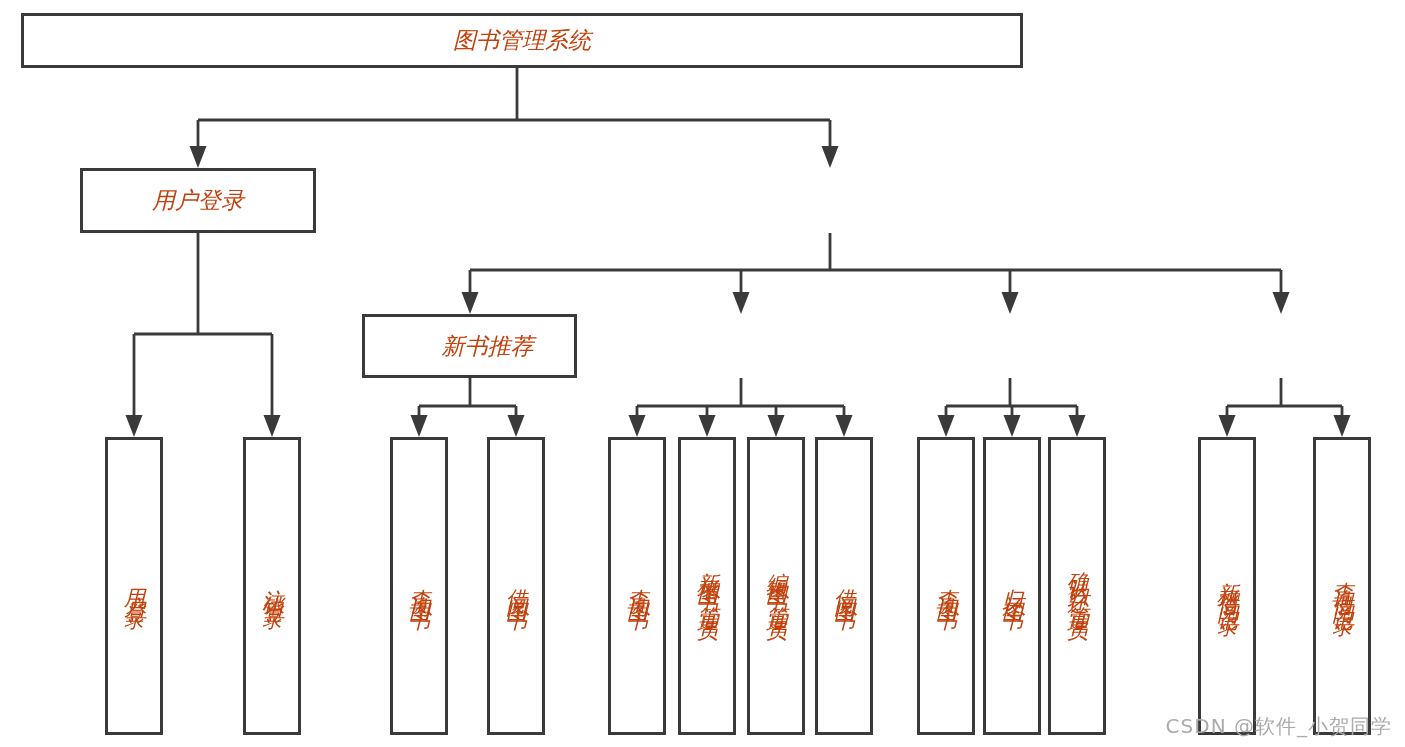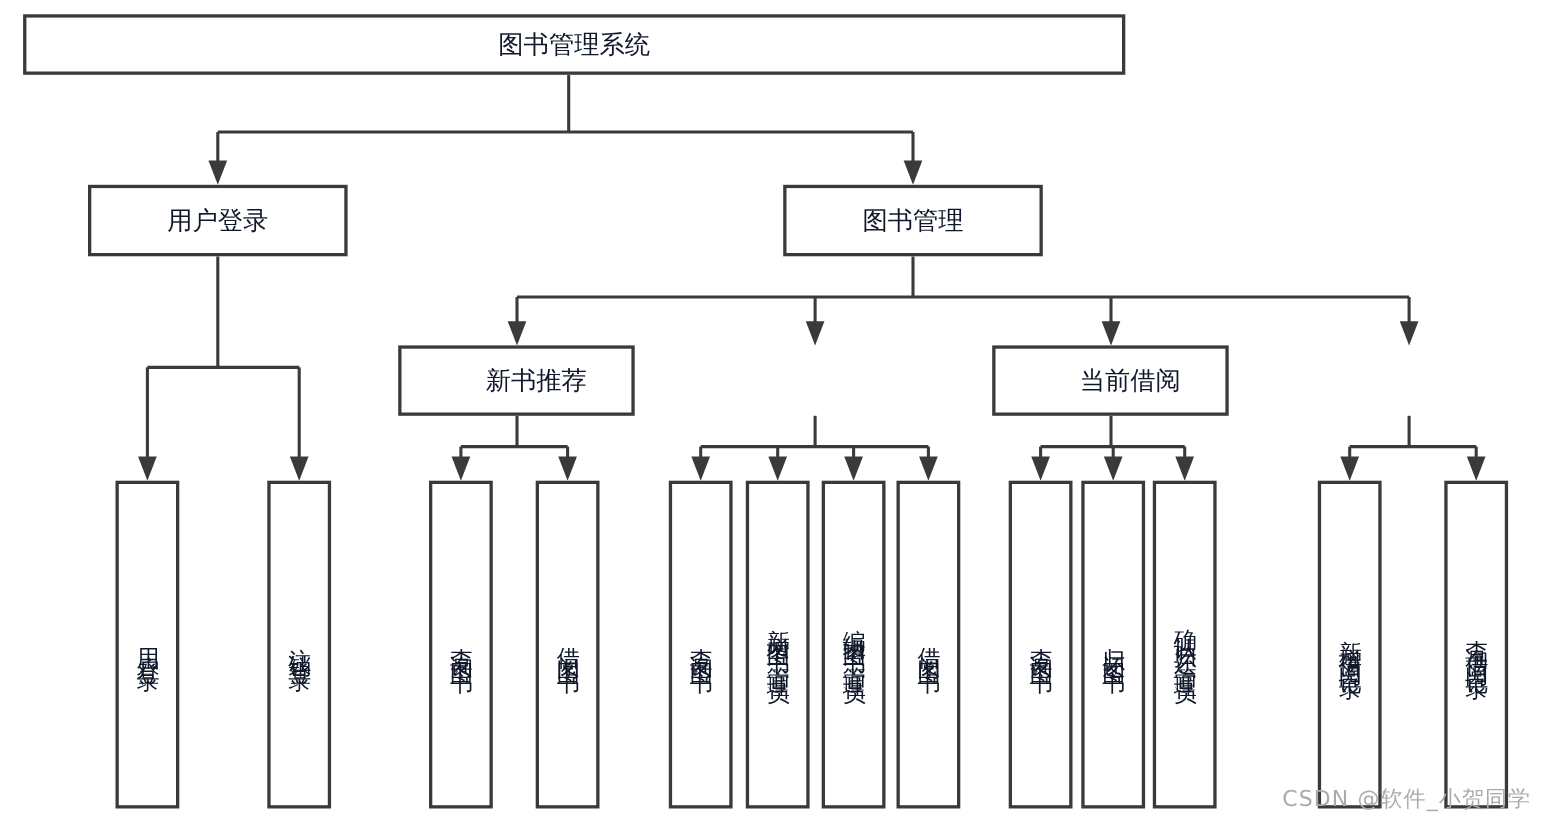--- a/index.html
+++ b/index.html
@@ -4,21 +4,21 @@
 <style>
   html,body { margin:0; padding:0; background:#ffffff; }
   .canvas {
     position:relative; width:1405px; height:747px; background:#ffffff;
     font-family:"DejaVu Sans","Liberation Sans",sans-serif; overflow:hidden;
   }
   svg.wires { position:absolute; left:0; top:0; }
   .box {
     position:absolute; box-sizing:border-box; background:#ffffff;
     border:3px solid #3a3a3a; display:flex; align-items:center; justify-content:center;
-    color:#0f172a; text-align:center; white-space:nowrap;
+    color:#c2410c; text-align:center; white-space:nowrap;font-style:italic;
   }
   .root-box { left:21px; top:13px; width:1002px; height:55px; font-size:23px; }
   .l2  { top:168px; width:236px; height:65px; font-size:23px; }
   .l3  { top:314px; width:215px; height:64px; font-size:23px;padding-left:36px; }
   .leaf{ top:437px; width:58px;  height:298px; font-size:21px; }
   .vtext {
     writing-mode:vertical-rl; text-orientation:mixed;
     letter-spacing:7px; line-height:1.1; white-space:nowrap;
   }
   .watermark {
@@ -93,24 +93,22 @@
       <path d="M1003.5,415 L1020.5,415 L1012,437 Z"></path>
       <path d="M1068.5,415 L1085.5,415 L1077,437 Z"></path>
       <path d="M1218.5,415 L1235.5,415 L1227,437 Z"></path>
       <path d="M1333.5,415 L1350.5,415 L1342,437 Z"></path>
     </g>
   </svg>
 
   <div class="box root-box">图书管理系统</div>
 
   <div class="box l2" style="left:80px">用户登录</div>
-  <div class="box l2" style="left:712px">图书管理</div>
 
   <div class="box l3" style="left:362px">新书推荐</div>
-  <div class="box l3" style="left:902px">当前借阅</div>
 
   <div class="box leaf" style="left:105px">
     <span class="vtext">用户登录</span>
   </div>
   <div class="box leaf" style="left:243px">
     <span class="vtext">注销登录</span>
   </div>
 
   <div class="box leaf" style="left:390px">
     <span class="vtext">查询图书</span>

